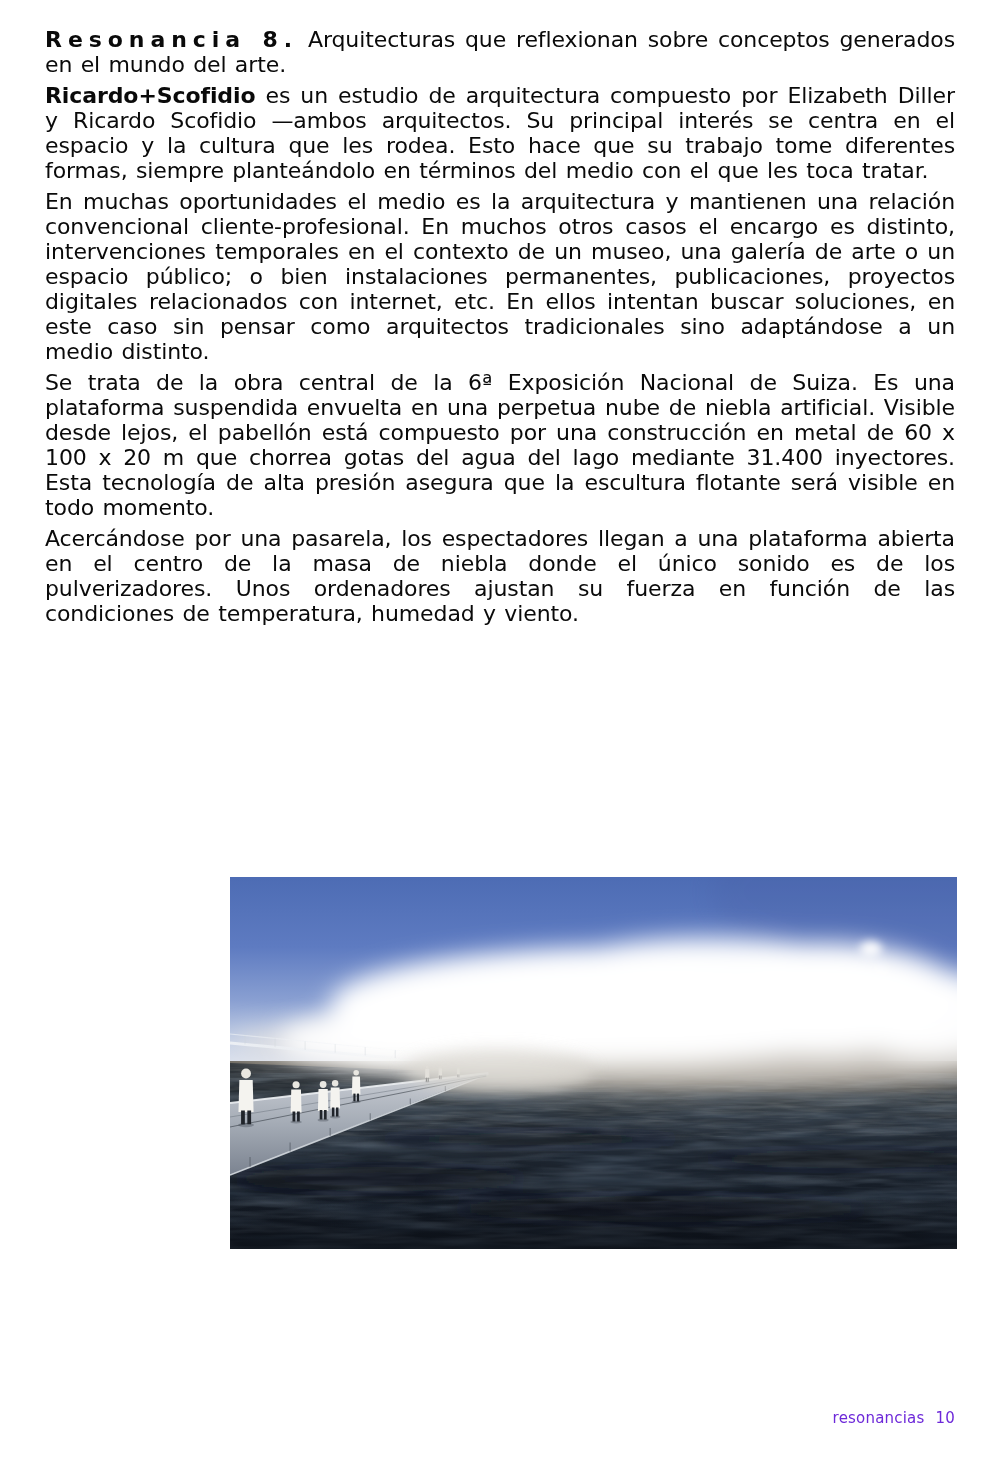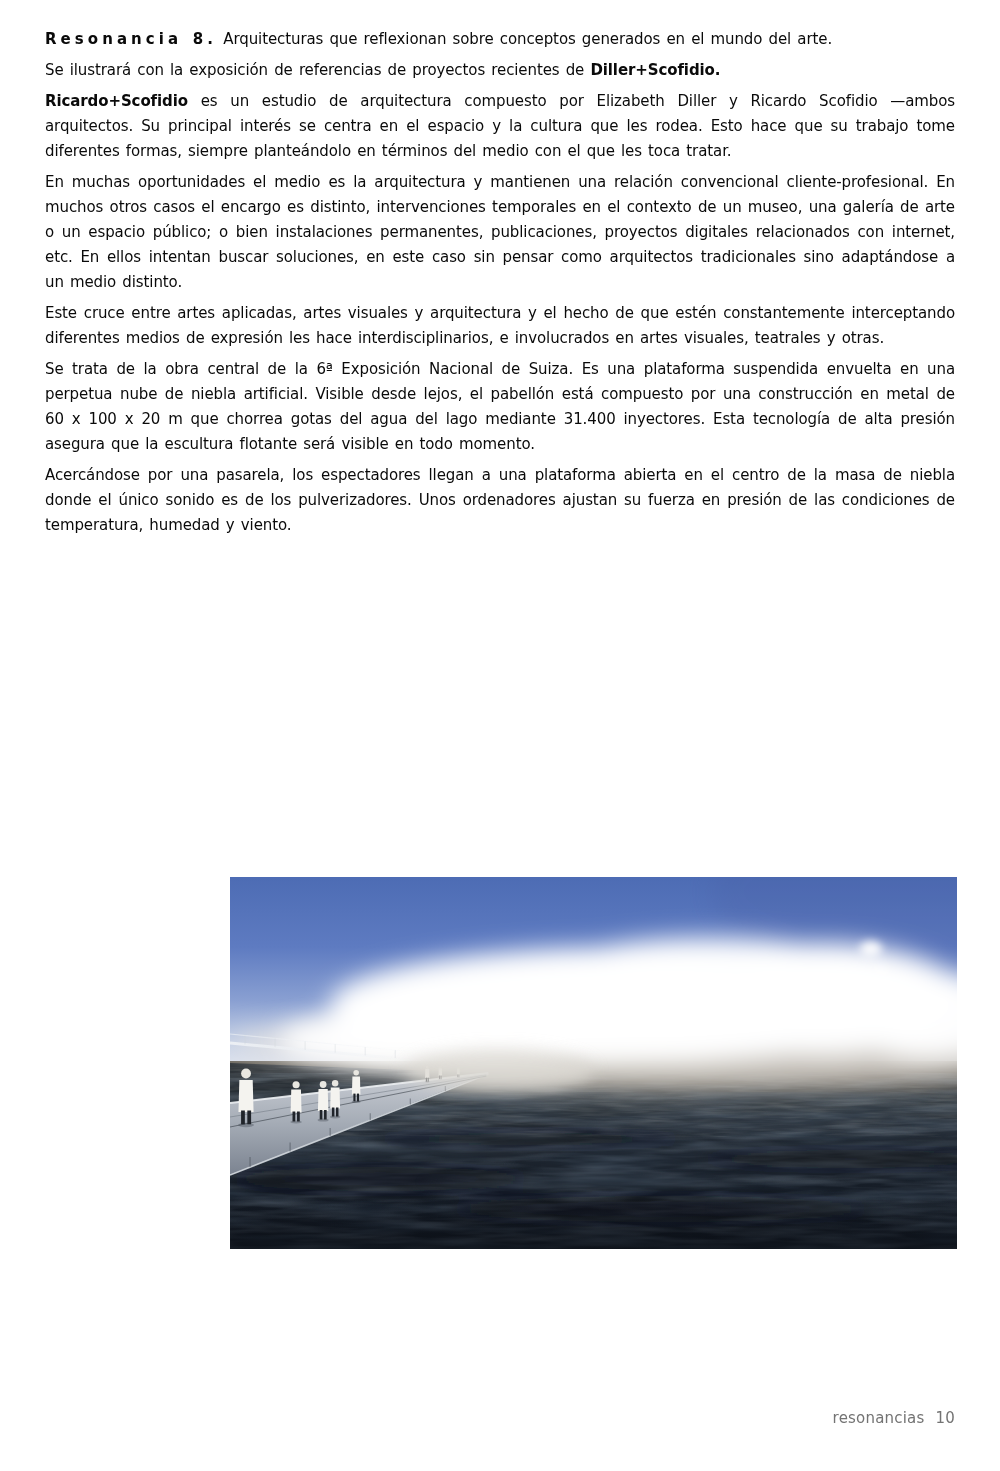--- a/index.html
+++ b/index.html
@@ -9,21 +9,21 @@
     font-family:"DejaVu Sans","Liberation Sans",sans-serif;
     color:#0a0a0a;
     position:relative;
     overflow:hidden;
   }
   .page{
     padding:27px 45px 0 45px;
   }
   p.body-text{
     margin:0 0 6px 0;
-    font-size:15px;
+    font-size:22px;
     line-height:25px;
     text-align:justify;
     letter-spacing:-0.1px;
     word-spacing:1.5px;
   }
   .bold{font-weight:bold;}
   .tracked{
     font-weight:bold;
     letter-spacing:0.27em;
   }
@@ -32,44 +32,42 @@
     position:absolute;
     left:230px;top:877px;
     width:727px;height:372px;
     margin:0;padding:0;
     line-height:0;
   }
   .footer{
     position:absolute;
     right:45px;top:1409px;
     font-size:15px;
-    color:#737373;
+    color:#6d28d9;
     letter-spacing:0.2px;
   }
   .footer .pgnum{margin-left:11px;}
 </style>
 </head>
 <body>
 
 <div class="page">
 
   <p class="body-text"><span class="tracked">Resonancia 8.</span> <span>Arquitecturas que reflexionan sobre conceptos generados en el mundo del arte.</span></p>
 
-  <p class="body-text"><span>Se ilustrará con la exposición de referencias de proyectos recientes de</span> <strong class="bold">Diller+Scofidio.</strong></p>
 
   <p class="body-text"><strong class="bold">Ricardo+Scofidio</strong> <span>es un estudio de arquitectura compuesto por Elizabeth Diller y Ricardo Scofidio —ambos arquitectos. Su principal interés se centra en el espacio y la cultura que les rodea. Esto hace que su trabajo tome diferentes formas, siempre planteándolo en términos del medio con el que les toca tratar.</span></p>
 
   <p class="body-text">En muchas oportunidades el medio es la arquitectura y mantienen una relación convencional cliente-profesional. En muchos otros casos el encargo es distinto, intervenciones temporales en el contexto de un museo, una galería de arte o un espacio público; o bien instalaciones permanentes, publicaciones, proyectos digitales relacionados con internet, etc. En ellos intentan buscar soluciones, en este caso sin pensar como arquitectos tradicionales sino adaptándose a un medio distinto.</p>
 
-  <p class="body-text">Este cruce entre artes aplicadas, artes visuales y arquitectura y el hecho de que estén constantemente interceptando diferentes medios de expresión les hace interdisciplinarios, e involucrados en artes visuales, teatrales y otras.</p>
 
 
   <p class="body-text">Se trata de la obra central de la 6ª Exposición Nacional de Suiza. Es una plataforma suspendida envuelta en una perpetua nube de niebla artificial. Visible desde lejos, el pabellón está compuesto por una construcción en metal de 60 x 100 x 20 m que chorrea gotas del agua del lago mediante 31.400 inyectores. Esta tecnología de alta presión asegura que la escultura flotante será visible en todo momento.</p>
 
-  <p class="body-text">Acercándose por una pasarela, los espectadores llegan a una plataforma abierta en el centro de la masa de niebla donde el único sonido es de los pulverizadores. Unos ordenadores ajustan su fuerza en presión de las condiciones de temperatura, humedad y viento.</p>
+  <p class="body-text">Acercándose por una pasarela, los espectadores llegan a una plataforma abierta en el centro de la masa de niebla donde el único sonido es de los pulverizadores. Unos ordenadores ajustan su fuerza en función de las condiciones de temperatura, humedad y viento.</p>
 
 </div>
 
 <figure class="photo">
   <svg width="727" height="372" viewBox="0 0 726 372" preserveAspectRatio="none" xmlns="http://www.w3.org/2000/svg">
     <defs>
       <linearGradient id="sky" x1="0" y1="0" x2="0" y2="1">
         <stop offset="0" stop-color="#4d6cb4"></stop>
         <stop offset="0.35" stop-color="#5e7bc1"></stop>
         <stop offset="0.62" stop-color="#8aa0d2"></stop>

